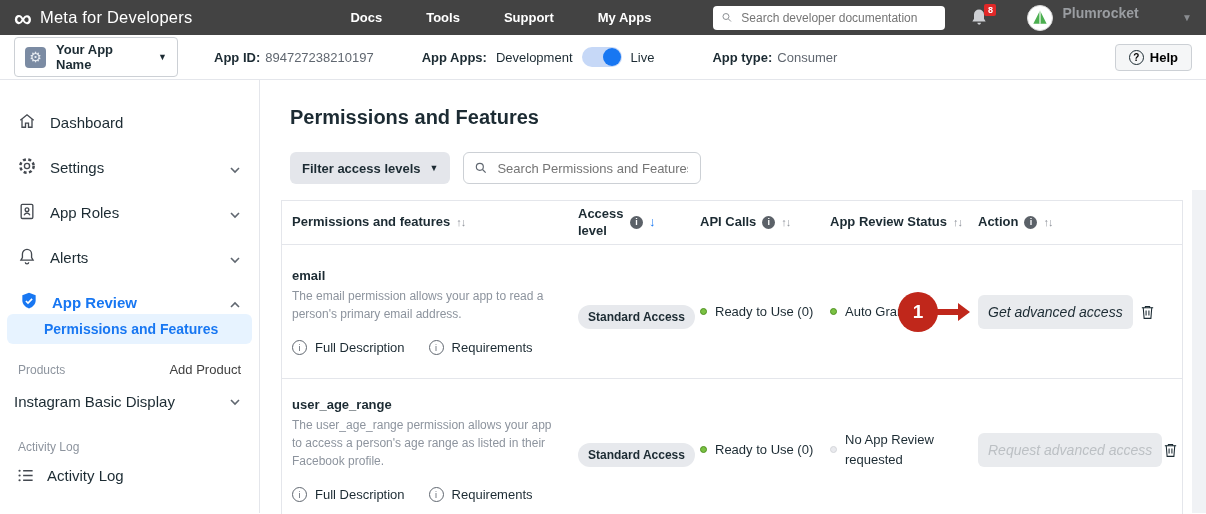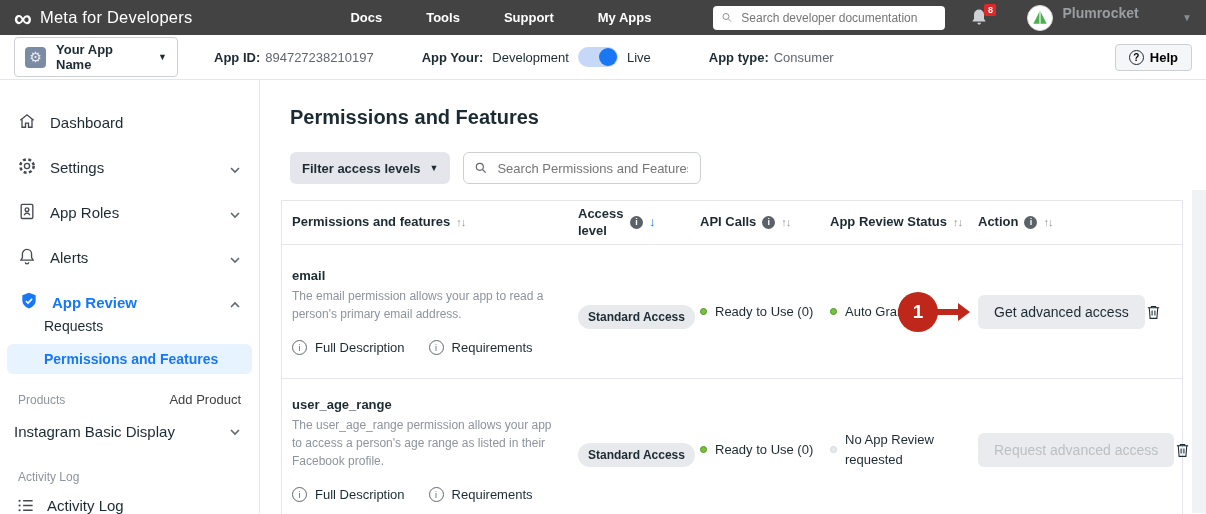--- a/index.html
+++ b/index.html
@@ -80,21 +80,21 @@
   .perm-links { display:flex; gap:24px; margin-top:17px; font-size:13px; align-items:center; }
   .link-item { display:flex; gap:8px; align-items:center; cursor:pointer; }
   .o-info { width:15px; height:15px; border:1.3px solid #606770; border-radius:50%; font-size:9px; display:flex; align-items:center; justify-content:center; color:#606770; flex-shrink:0; }
   .pill { background:#e7e9ed; border-radius:12px; padding:5px 10px; font-size:12px; font-weight:bold; display:inline-block; white-space:nowrap;margin-top:10px; }
   .status { display:flex; align-items:center; gap:8px; font-size:13px; color:#1c2b33; padding-right:10px; }
   .status .txt { line-height:1.5; }
   .status .narrow { max-width:104px; }
   .dot { width:7px; height:7px; border-radius:50%; background:#7ac143; border:1px solid #4f9120; flex-shrink:0; }
   .dot.gray { background:#e9eaee; border-color:#d4d6da; }
   .action-cell { position:relative; display:flex; align-items:center; padding-right:26px; align-self:center; height:100%; }
-  .action-btn { background:#e9ebee; border:none; border-radius:6px; padding:9px 16px; font-size:14px; color:#1c2b33; cursor:pointer; white-space:nowrap; font-family:inherit; }
+  .action-btn { background:#e9ebee; border:none; border-radius:6px; padding:9px 10px; font-size:14px; color:#1c2b33; cursor:pointer; white-space:nowrap; font-family:inherit;font-style:italic; }
   .action-btn.disabled { color:#bcc0c4; cursor:default; }
   .trash-btn { margin-left:auto; cursor:pointer; display:flex; background:none; border:none; padding:0; }
   .annotation { position:absolute; left:-80px; top:50%; transform:translateY(-50%); display:flex; align-items:center; z-index:3; }
   .ann-circle { width:40px; height:40px; border-radius:50%; background:#c0271b; color:#fff; font-size:19px; font-weight:bold; display:flex; align-items:center; justify-content:center; }
   .ann-shaft { width:22px; height:6px; background:#c0271b; margin-left:-2px; }
   .ann-head { width:0; height:0; border-top:9px solid transparent; border-bottom:9px solid transparent; border-left:12px solid #c0271b; }
 </style>
 </head>
 <body>
 
@@ -138,21 +138,21 @@
   <div class="app-selector">
     <span class="app-icon">⚙</span>
     <span class="app-name">Your App Name</span>
     <span class="sel-caret">▼</span>
   </div>
   <div class="appid-group">
     <span class="meta-label">App ID:</span>
     <span class="meta-value">894727238210197</span>
   </div>
   <div class="mode-group">
-    <span class="meta-label">App Your:</span>
+    <span class="meta-label">App Apps:</span>
     <span style="color:#1c2b33">Development</span>
     <span class="toggle">
         <span class="knob"></span>
       </span>
     <span style="color:#1c2b33">Live</span>
   </div>
   <div class="type-group">
     <span class="meta-label">App type:</span>
     <span class="meta-value">Consumer</span>
   </div>
@@ -224,21 +224,20 @@
             <path d="M8.3 12l2.5 2.5 4.9-5" stroke="#fff" stroke-width="2" fill="none"></path>
           </svg>
       </span>
       <span>App Review</span>
       <span class="chev">
           <svg width="12" height="12" viewBox="0 0 12 12">
             <path d="M2 8l4-4 4 4" stroke="#606770" fill="none" stroke-width="1.6"></path>
           </svg>
         </span>
     </div>
-    <div class="sub-item">Requests</div>
     <div class="sub-item active">Permissions and Features</div>
     <div class="section-row">
       <span class="section-label">Products</span>
       <span class="add-link">Add Product</span>
     </div>
     <div class="product-item">
       <span>Instagram Basic Display</span>
       <span class="chev">
           <svg width="12" height="12" viewBox="0 0 12 12">
             <path d="M2 4l4 4 4-4" stroke="#606770" fill="none" stroke-width="1.6"></path>

